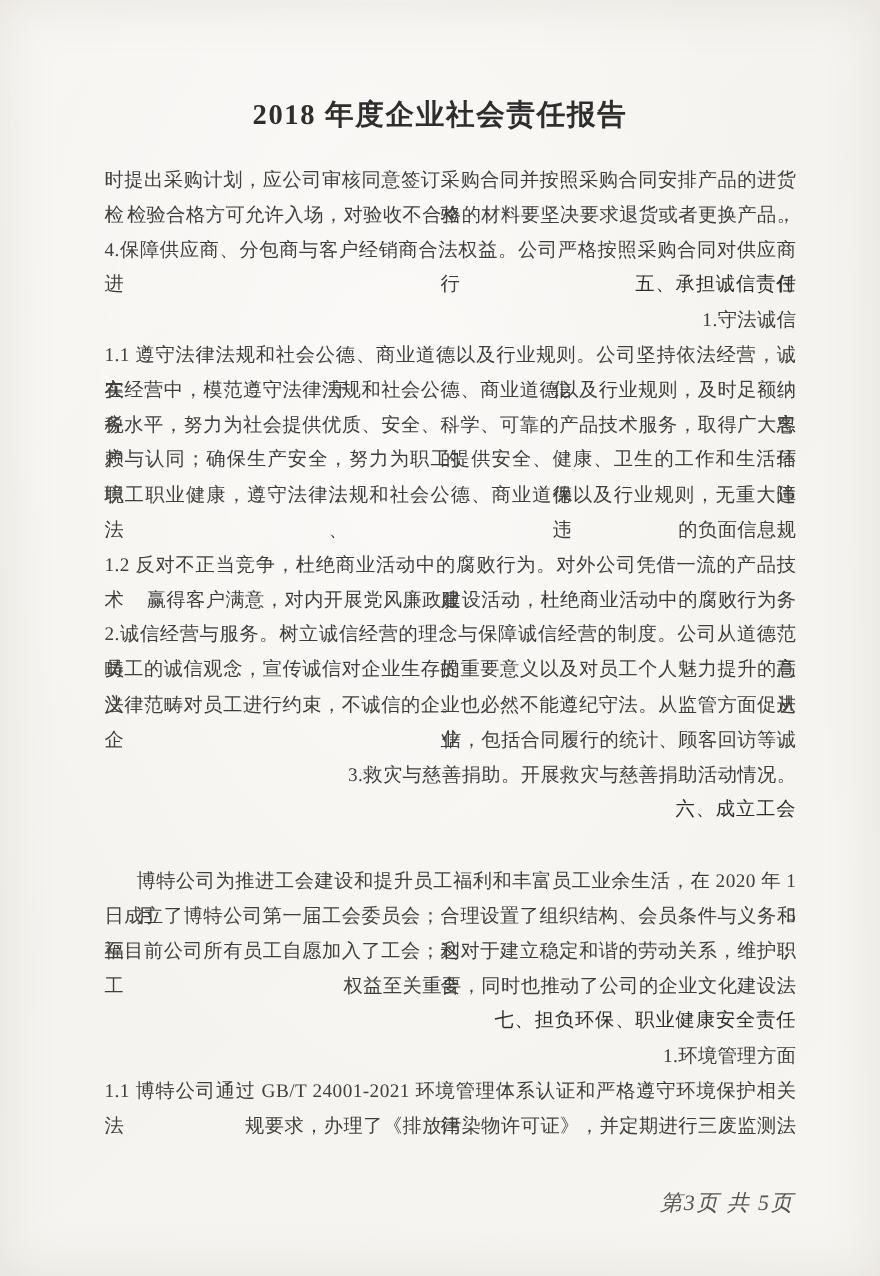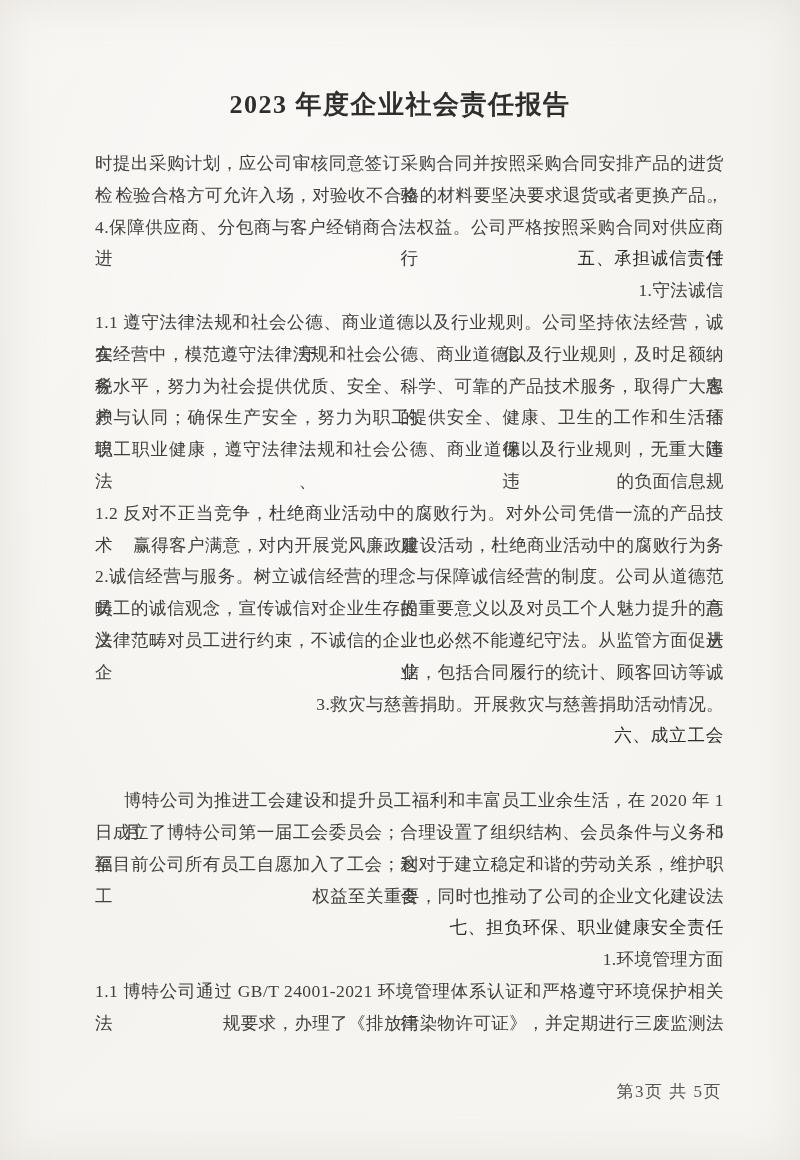--- a/index.html
+++ b/index.html
@@ -56,30 +56,31 @@
     letter-spacing: 0.8px;
   }
   .line.indent {
     padding-left: 29px;
     margin-top: 33px;
   }
   .footer {
     position: absolute;
     top: 1080px;
     right: 78px;
-    font-size: 17px;
+    font-size: 20px;
     letter-spacing: 1.5px;
     color: #555550;
+    font-style: italic;
   }
 </style>
 </head>
 <body>
 
 <div class="page">
-  <h1 class="title">2023 年度企业社会责任报告</h1>
+  <h1 class="title">2018 年度企业社会责任报告</h1>
 
   <div class="content" id="content">
       <div class="line fill">时提出采购计划，应公司审核同意签订采购合同并按照采购合同安排产品的进货检验，</div>
       <div class="line plain">检验合格方可允许入场，对验收不合格的材料要坚决要求退货或者更换产品。</div>
       <div class="line fill">4.保障供应商、分包商与客户经销商合法权益。公司严格按照采购合同对供应商进行付</div>
       <div class="line heading">五、承担诚信责任</div>
       <div class="line plain">1.守法诚信</div>
       <div class="line fill">1.1 遵守法律法规和社会公德、商业道德以及行业规则。公司坚持依法经营，诚实守信。</div>
       <div class="line fill">在经营中，模范遵守法律法规和社会公德、商业道德以及行业规则，及时足额纳税，忠</div>
       <div class="line fill">务水平，努力为社会提供优质、安全、科学、可靠的产品技术服务，取得广大客户的信</div>

